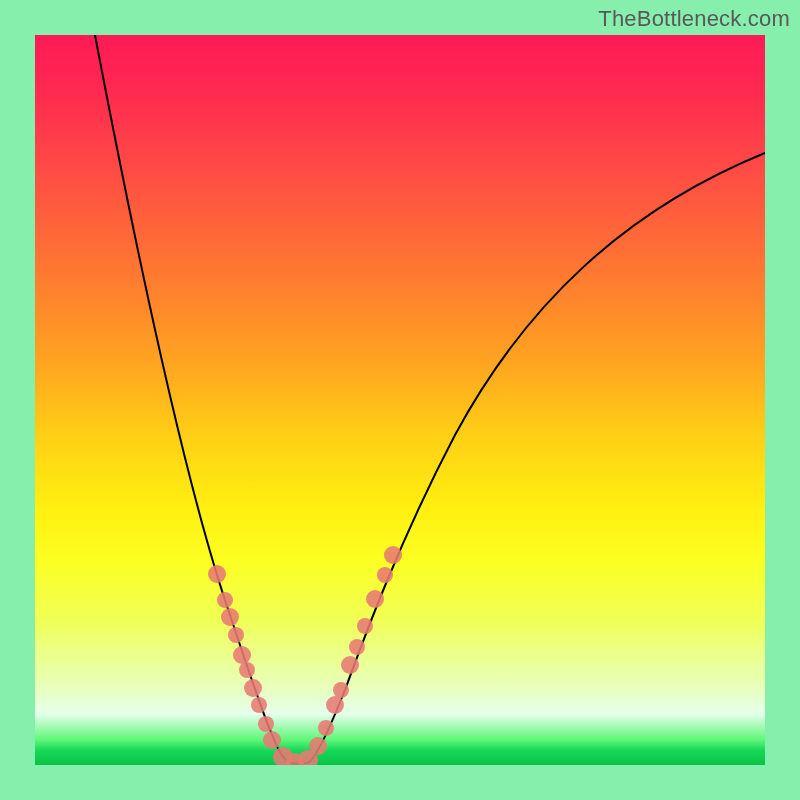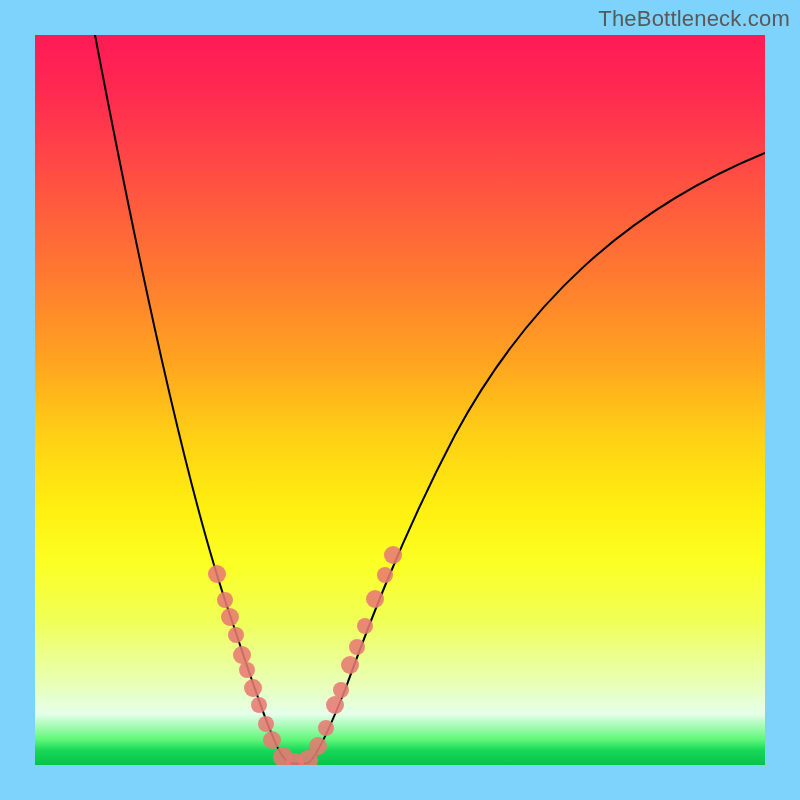--- a/index.html
+++ b/index.html
@@ -8,21 +8,21 @@
     width: 800px;
     height: 800px;
     background: #000;
     font-family: Arial, Helvetica, sans-serif;
     overflow: hidden;
   }
   .container {
     position: relative;
     width: 800px;
     height: 800px;
-    background: #7dd3fc;
+    background: #86efac;
   }
   .plot-area {
     position: absolute;
     left: 35px;
     top: 35px;
     width: 730px;
     height: 730px;
     background: linear-gradient(to bottom,
       #ff1a55 0%,
       #ff2a50 8%,

